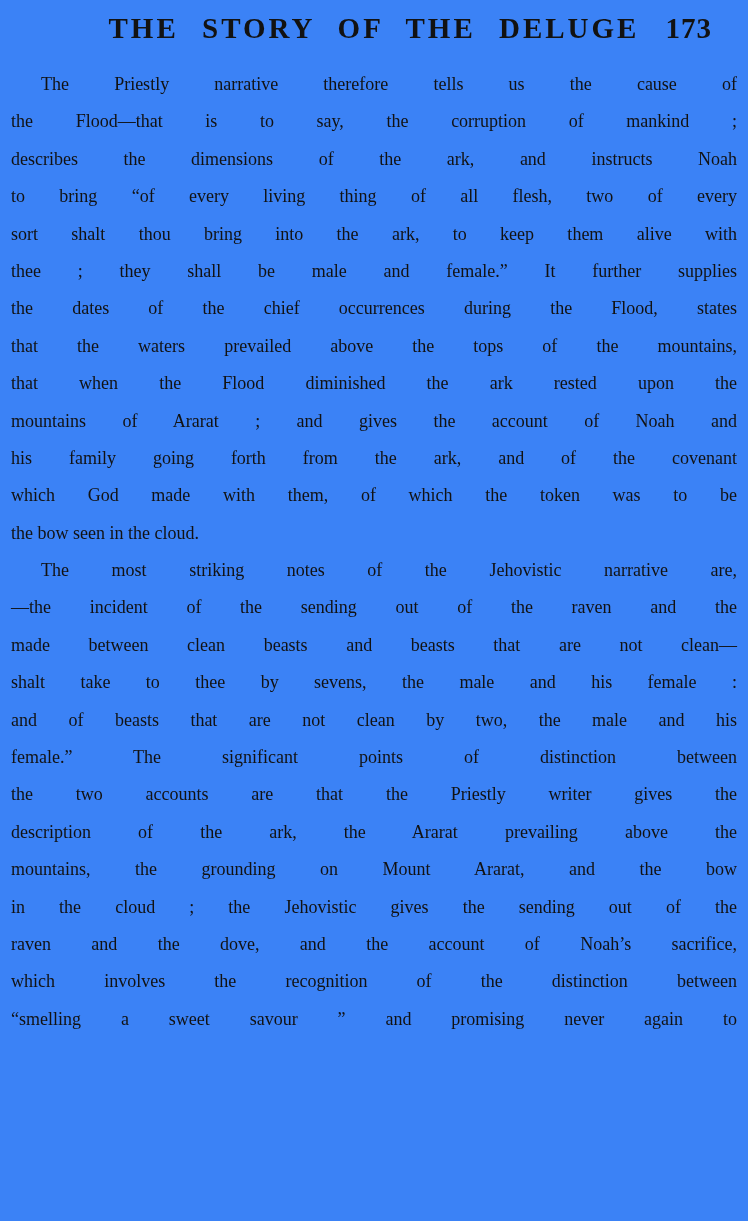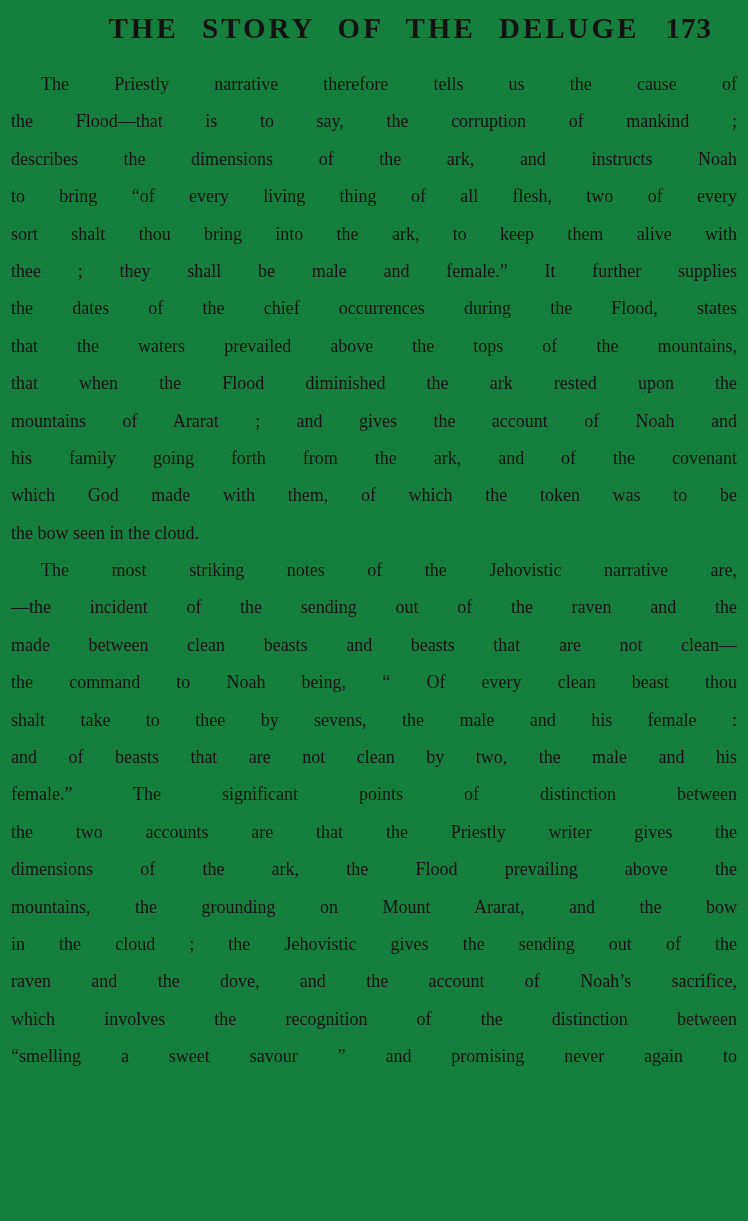--- a/index.html
+++ b/index.html
@@ -4,21 +4,21 @@
 <style>
   html, body { margin: 0; padding: 0; }
   body {
     width: 748px; height: 1221px;
     background: #ffffff;
     overflow: hidden;
   }
   .page {
     position: relative;
     width: 748px; height: 1221px;
-    background: #15803d;
+    background: #3b82f6;
     color: #121212;
     font-family: "Liberation Serif", serif;
   }
   .running-header {
     position: absolute;
     top: 12px; left: 14px; right: 14px;
     height: 38px;
     font-weight: bold;
     font-size: 29px;
   }
@@ -74,26 +74,25 @@
     <div class="line">that the waters prevailed above the tops of the mountains,</div>
     <div class="line">that when the Flood diminished the ark rested upon the</div>
     <div class="line">mountains of Ararat ; and gives the account of Noah and</div>
     <div class="line">his family going forth from the ark, and of the covenant</div>
     <div class="line">which God made with them, of which the token was to be</div>
     <div class="line short">the bow seen in the cloud.</div>
 
     <div class="line first">The most striking notes of the Jehovistic narrative are,</div>
     <div class="line">—the incident of the sending out of the raven and the</div>
     <div class="line">made between clean beasts and beasts that are not clean—</div>
-    <div class="line">the command to Noah being, “ Of every clean beast thou</div>
     <div class="line">shalt take to thee by sevens, the male and his female :</div>
     <div class="line">and of beasts that are not clean by two, the male and his</div>
     <div class="line">female.” The significant points of distinction between</div>
     <div class="line">the two accounts are that the Priestly writer gives the</div>
-    <div class="line">dimensions of the ark, the Flood prevailing above the</div>
+    <div class="line">description of the ark, the Ararat prevailing above the</div>
     <div class="line">mountains, the grounding on Mount Ararat, and the bow</div>
     <div class="line">in the cloud ; the Jehovistic gives the sending out of the</div>
     <div class="line">raven and the dove, and the account of Noah’s sacrifice,</div>
     <div class="line">which involves the recognition of the distinction between</div>
     <div class="line">“smelling a sweet savour ” and promising never again to</div>
   </div>
 
 </div>
 
 </body></html>

